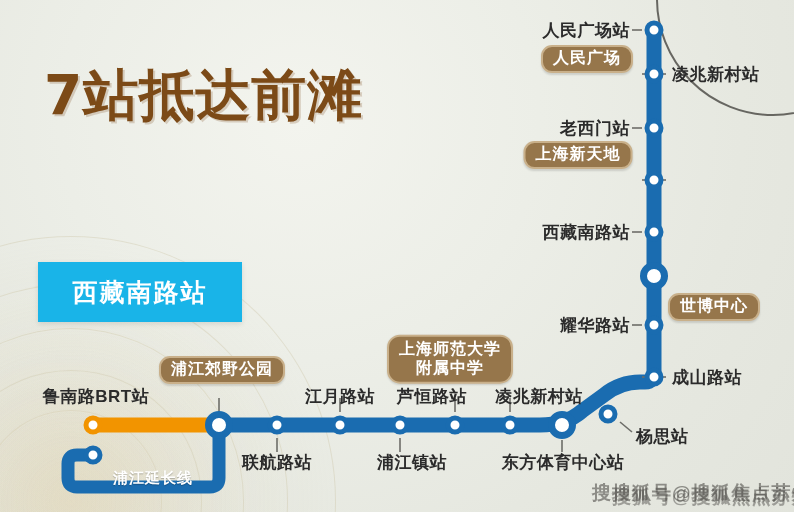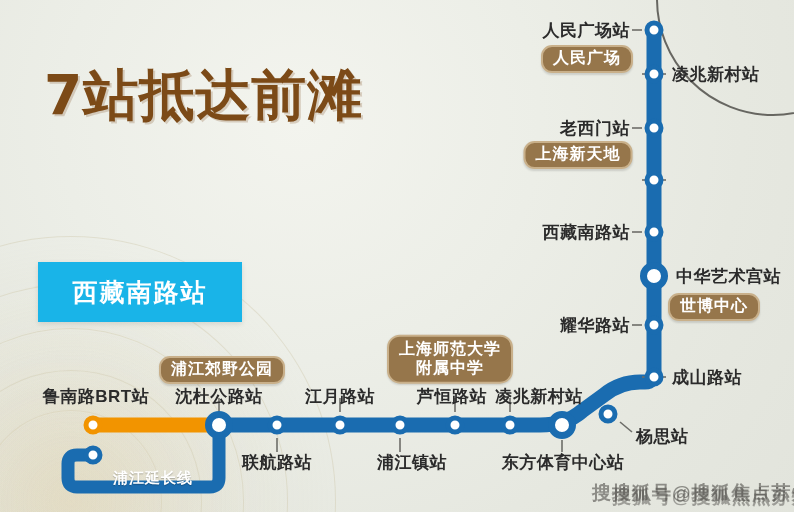--- a/index.html
+++ b/index.html
@@ -173,41 +173,39 @@
   <div class="poi c" style="left:587px;top:59px">人民广场</div>
 
   <div class="lbl l" style="left:672px;top:74px">凌兆新村站</div>
 
   <div class="lbl r" style="left:630px;top:128px">老西门站</div>
   <div class="poi c" style="left:578px;top:155px">上海新天地</div>
 
 
   <div class="lbl r" style="left:630px;top:232px">西藏南路站</div>
 
-  <div class="lbl l" style="left:676px;top:276px">中华艺术宫站</div>
   <div class="poi c" style="left:714px;top:307px">世博中心</div>
 
   <div class="lbl r" style="left:630px;top:325px">耀华路站</div>
 
   <div class="lbl l" style="left:672px;top:377px">成山路站</div>
 
   <div class="lbl l" style="left:636px;top:436px">杨思站</div>
 
   <div class="lbl c" style="left:96px;top:396px">鲁南路BRT站</div>
 
-  <div class="lbl c" style="left:219px;top:396px">沈杜公路站</div>
   <div class="poi c" style="left:222px;top:370px">浦江郊野公园</div>
 
   <div class="lbl c" style="left:277px;top:462px">联航路站</div>
 
   <div class="lbl c" style="left:340px;top:396px">江月路站</div>
 
   <div class="lbl c" style="left:412px;top:462px">浦江镇站</div>
 
-  <div class="lbl c" style="left:452px;top:396px">芦恒路站</div>
+  <div class="lbl c" style="left:432px;top:396px">芦恒路站</div>
 
   <div class="lbl c" style="left:563px;top:462px">东方体育中心站</div>
 
   <div class="lbl c" style="left:539px;top:396px">凌兆新村站</div>
 
   <div class="poi two c" style="left:450px;top:359px">
     <div>上海师范大学</div>
     <div>附属中学</div>
   </div>
 

